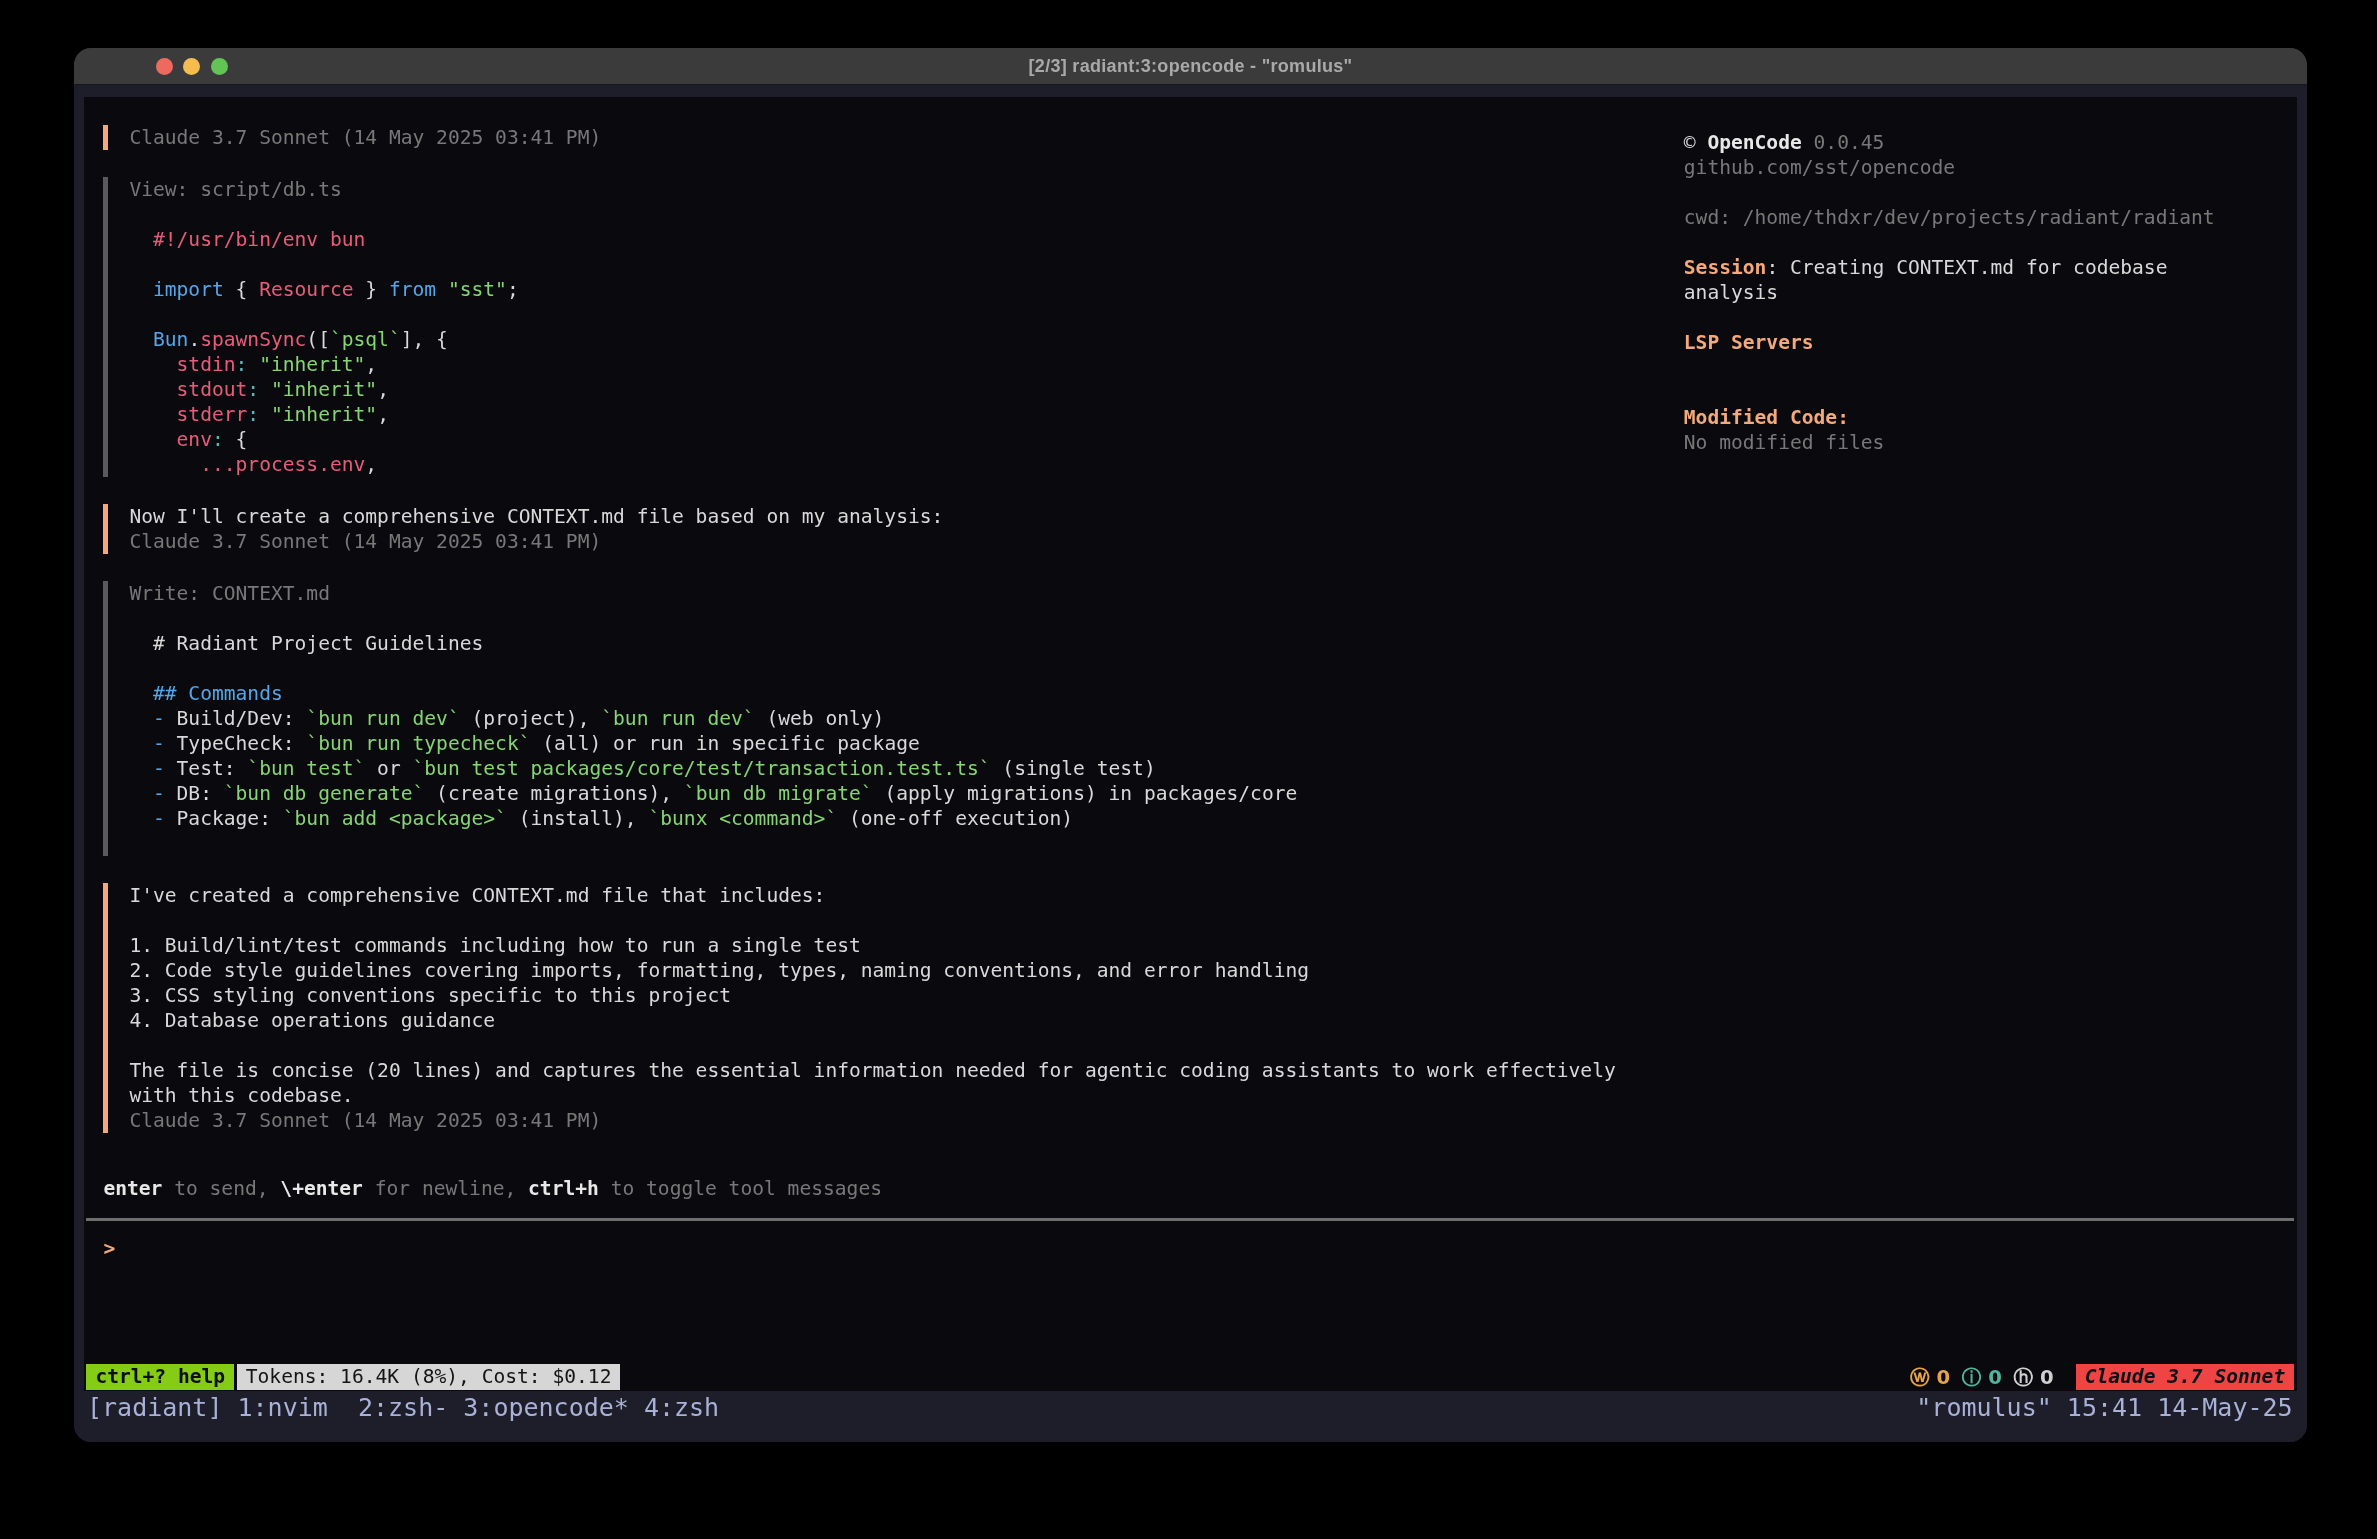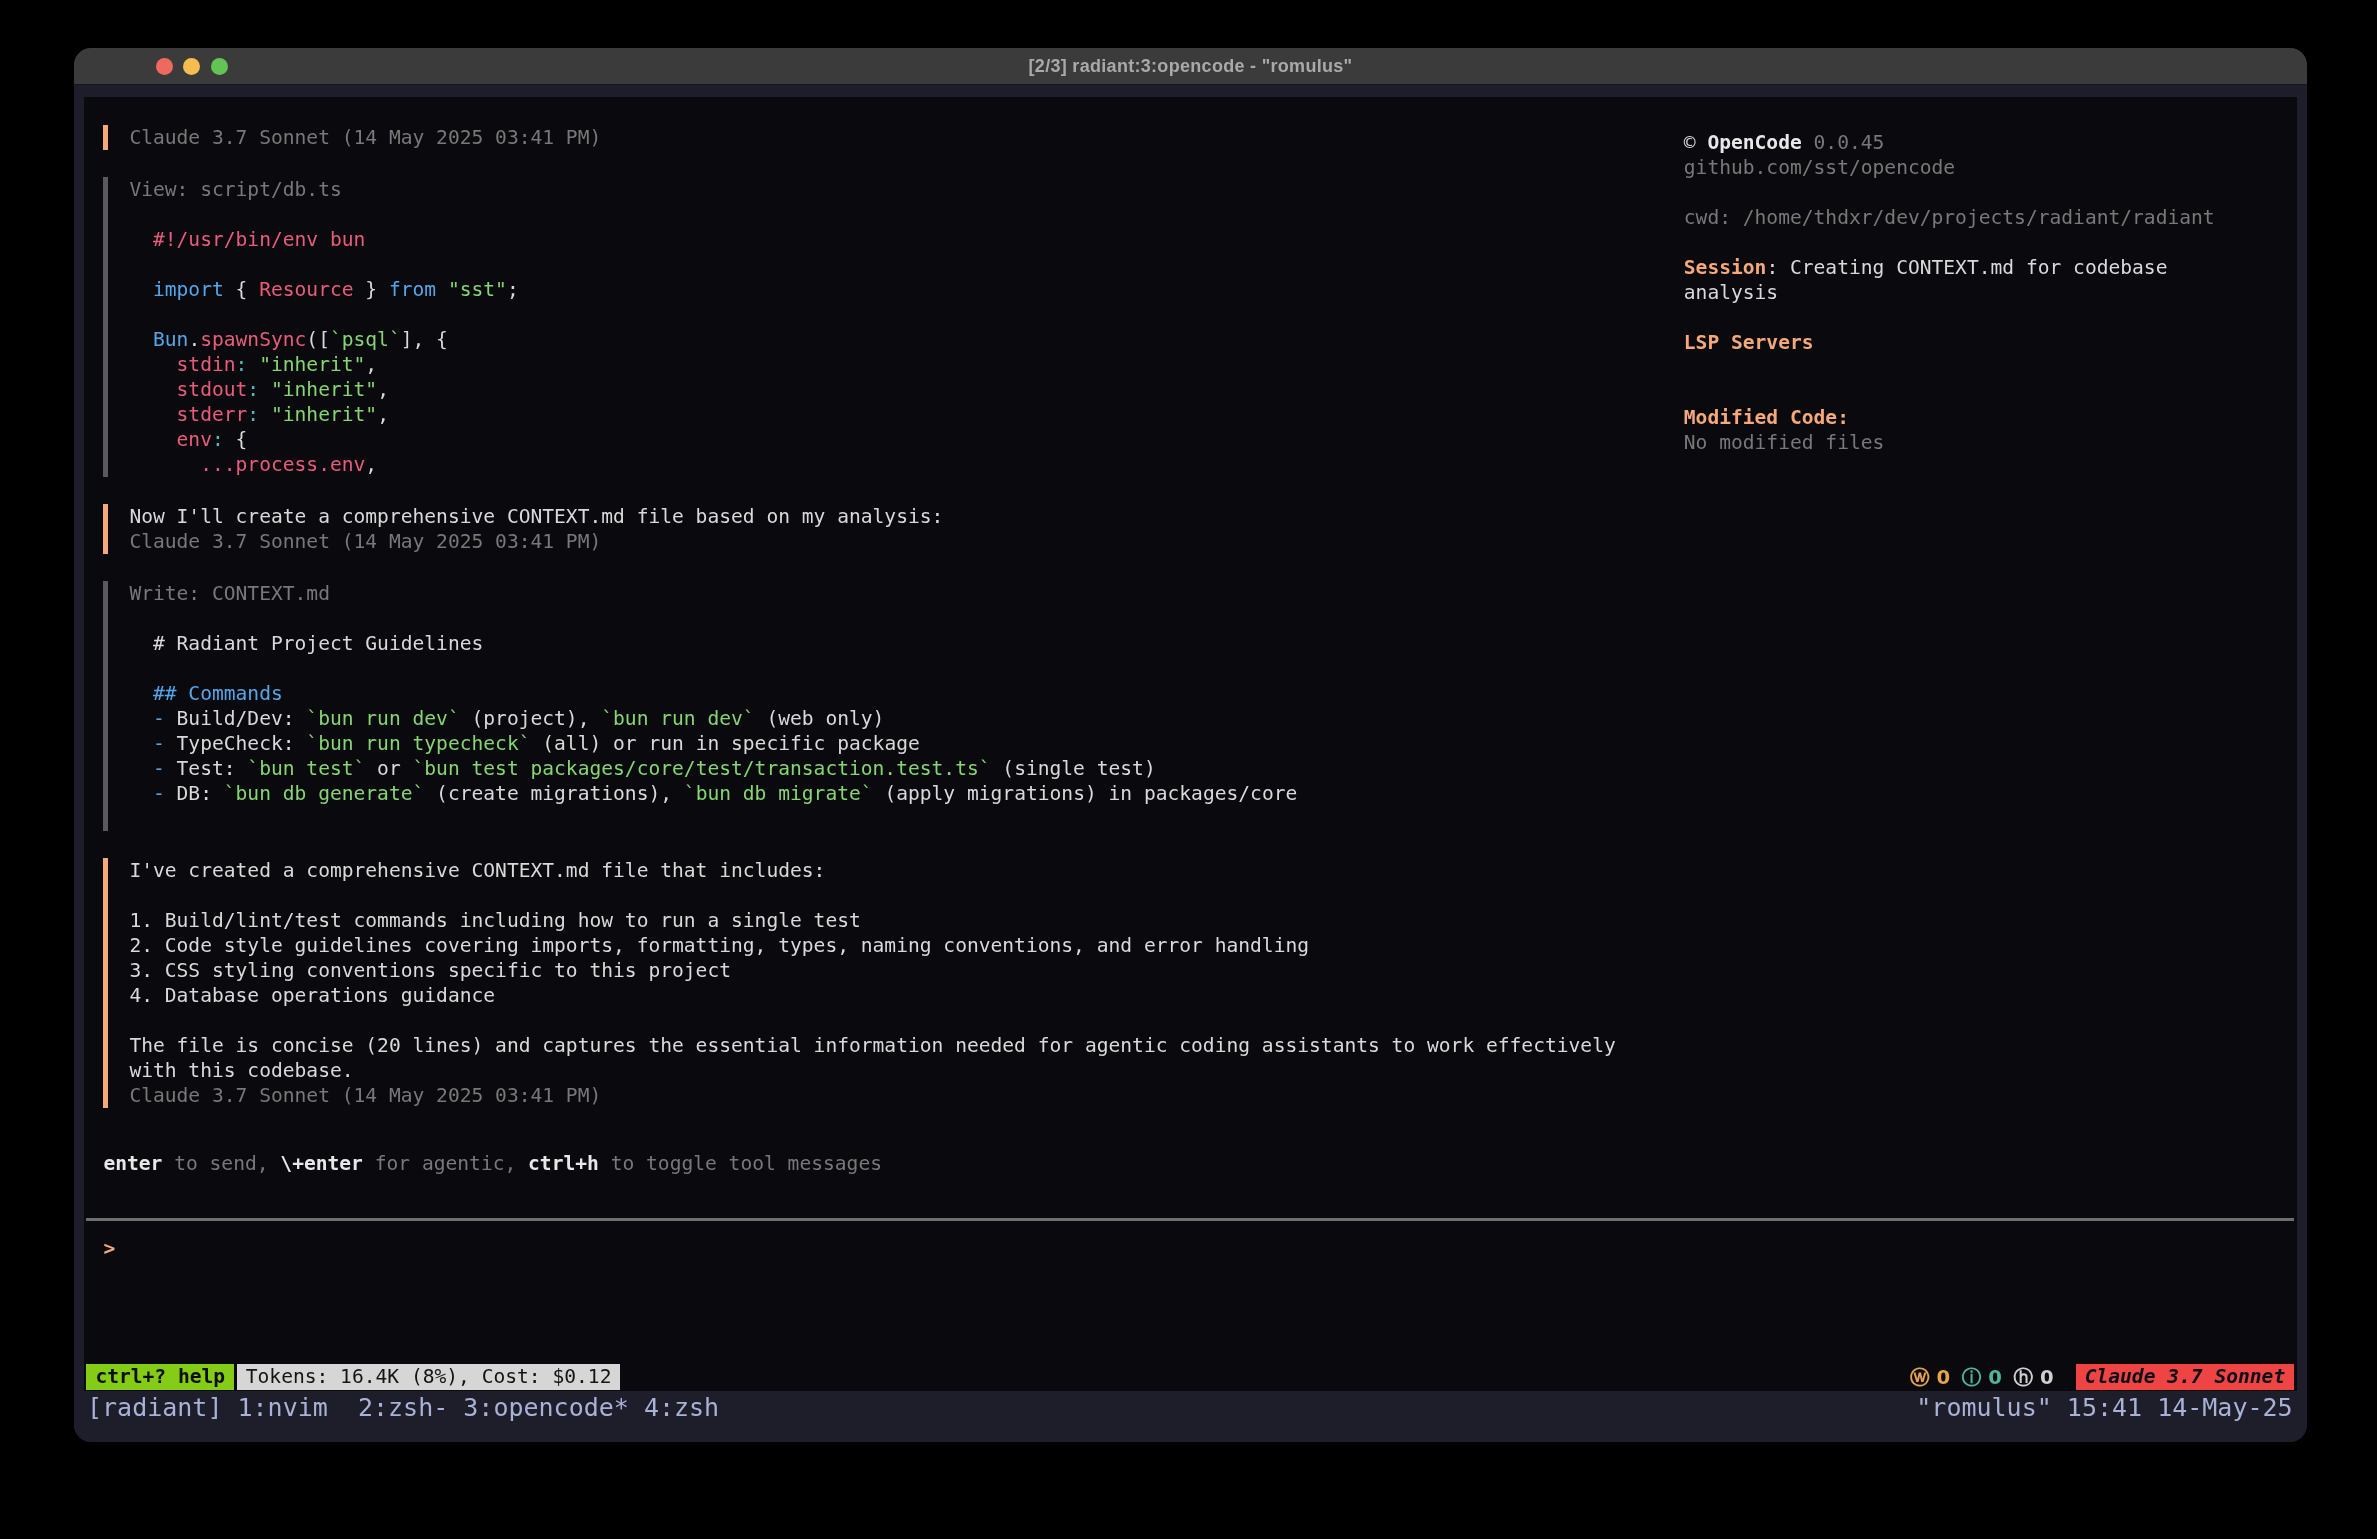--- a/index.html
+++ b/index.html
@@ -120,36 +120,37 @@
             <div class="block gray">
               <div class="line"><span class="c-g">Write: CONTEXT.md</span></div>
               <div class="line">&nbsp;</div>
               <div class="line"><span class="c-w">  # Radiant Project Guidelines</span></div>
               <div class="line">&nbsp;</div>
               <div class="line"><span class="c-b">  ## Commands</span></div>
               <div class="line"><span class="c-b">  - </span><span class="c-w">Build/Dev: </span><span class="c-n">`bun run dev`</span><span class="c-w"> (project), </span><span class="c-n">`bun run dev`</span><span class="c-w"> (web only)</span></div>
               <div class="line"><span class="c-b">  - </span><span class="c-w">TypeCheck: </span><span class="c-n">`bun run typecheck`</span><span class="c-w"> (all) or run in specific package</span></div>
               <div class="line"><span class="c-b">  - </span><span class="c-w">Test: </span><span class="c-n">`bun test`</span><span class="c-w"> or </span><span class="c-n">`bun test packages/core/test/transaction.test.ts`</span><span class="c-w"> (single test)</span></div>
               <div class="line"><span class="c-b">  - </span><span class="c-w">DB: </span><span class="c-n">`bun db generate`</span><span class="c-w"> (create migrations), </span><span class="c-n">`bun db migrate`</span><span class="c-w"> (apply migrations) in packages/core</span></div>
+              <div class="line"><span class="c-b">  - </span><span class="c-w">Package: </span><span class="c-n">`bun add &lt;package&gt;`</span><span class="c-w"> (install), </span><span class="c-n">`bunx &lt;command&gt;`</span><span class="c-w"> (one-off execution)</span></div>
               <div class="line">&nbsp;</div>
             </div>
             <div class="block orange">
               <div class="line"><span class="c-w">I've created a comprehensive CONTEXT.md file that includes:</span></div>
               <div class="line">&nbsp;</div>
               <div class="line"><span class="c-w">1. Build/lint/test commands including how to run a single test</span></div>
               <div class="line"><span class="c-w">2. Code style guidelines covering imports, formatting, types, naming conventions, and error handling</span></div>
               <div class="line"><span class="c-w">3. CSS styling conventions specific to this project</span></div>
               <div class="line"><span class="c-w">4. Database operations guidance</span></div>
               <div class="line">&nbsp;</div>
               <div class="line"><span class="c-w">The file is concise (20 lines) and captures the essential information needed for agentic coding assistants to work effectively</span></div>
               <div class="line"><span class="c-w">with this codebase.</span></div>
               <div class="line"><span class="c-g">Claude 3.7 Sonnet (14 May 2025 03:41 PM)</span></div>
             </div>
           </div>
-        <div class="hint-line" id="hint"><span class="c-W">enter</span><span class="c-g"> to send, </span><span class="c-W">\+enter</span><span class="c-g"> for agentic, </span><span class="c-W">ctrl+h</span><span class="c-g"> to toggle tool messages</span></div>
+        <div class="hint-line" id="hint"><span class="c-W">enter</span><span class="c-g"> to send, </span><span class="c-W">\+enter</span><span class="c-g"> for newline, </span><span class="c-W">ctrl+h</span><span class="c-g"> to toggle tool messages</span></div>
       </div>
 
       <div class="sidebar" id="sidebar">
           <div class="line"><span class="c-w">© </span><span class="c-W">OpenCode</span><span class="c-g"> 0.0.45</span></div>
           <div class="line"><span class="c-g">github.com/sst/opencode</span></div>
           <div class="line">&nbsp;</div>
           <div class="line"><span class="c-g">cwd: /home/thdxr/dev/projects/radiant/radiant</span></div>
           <div class="line">&nbsp;</div>
           <div class="line"><span class="c-O">Session</span><span class="c-w">: Creating CONTEXT.md for codebase</span></div>
           <div class="line"><span class="c-w">analysis</span></div>

